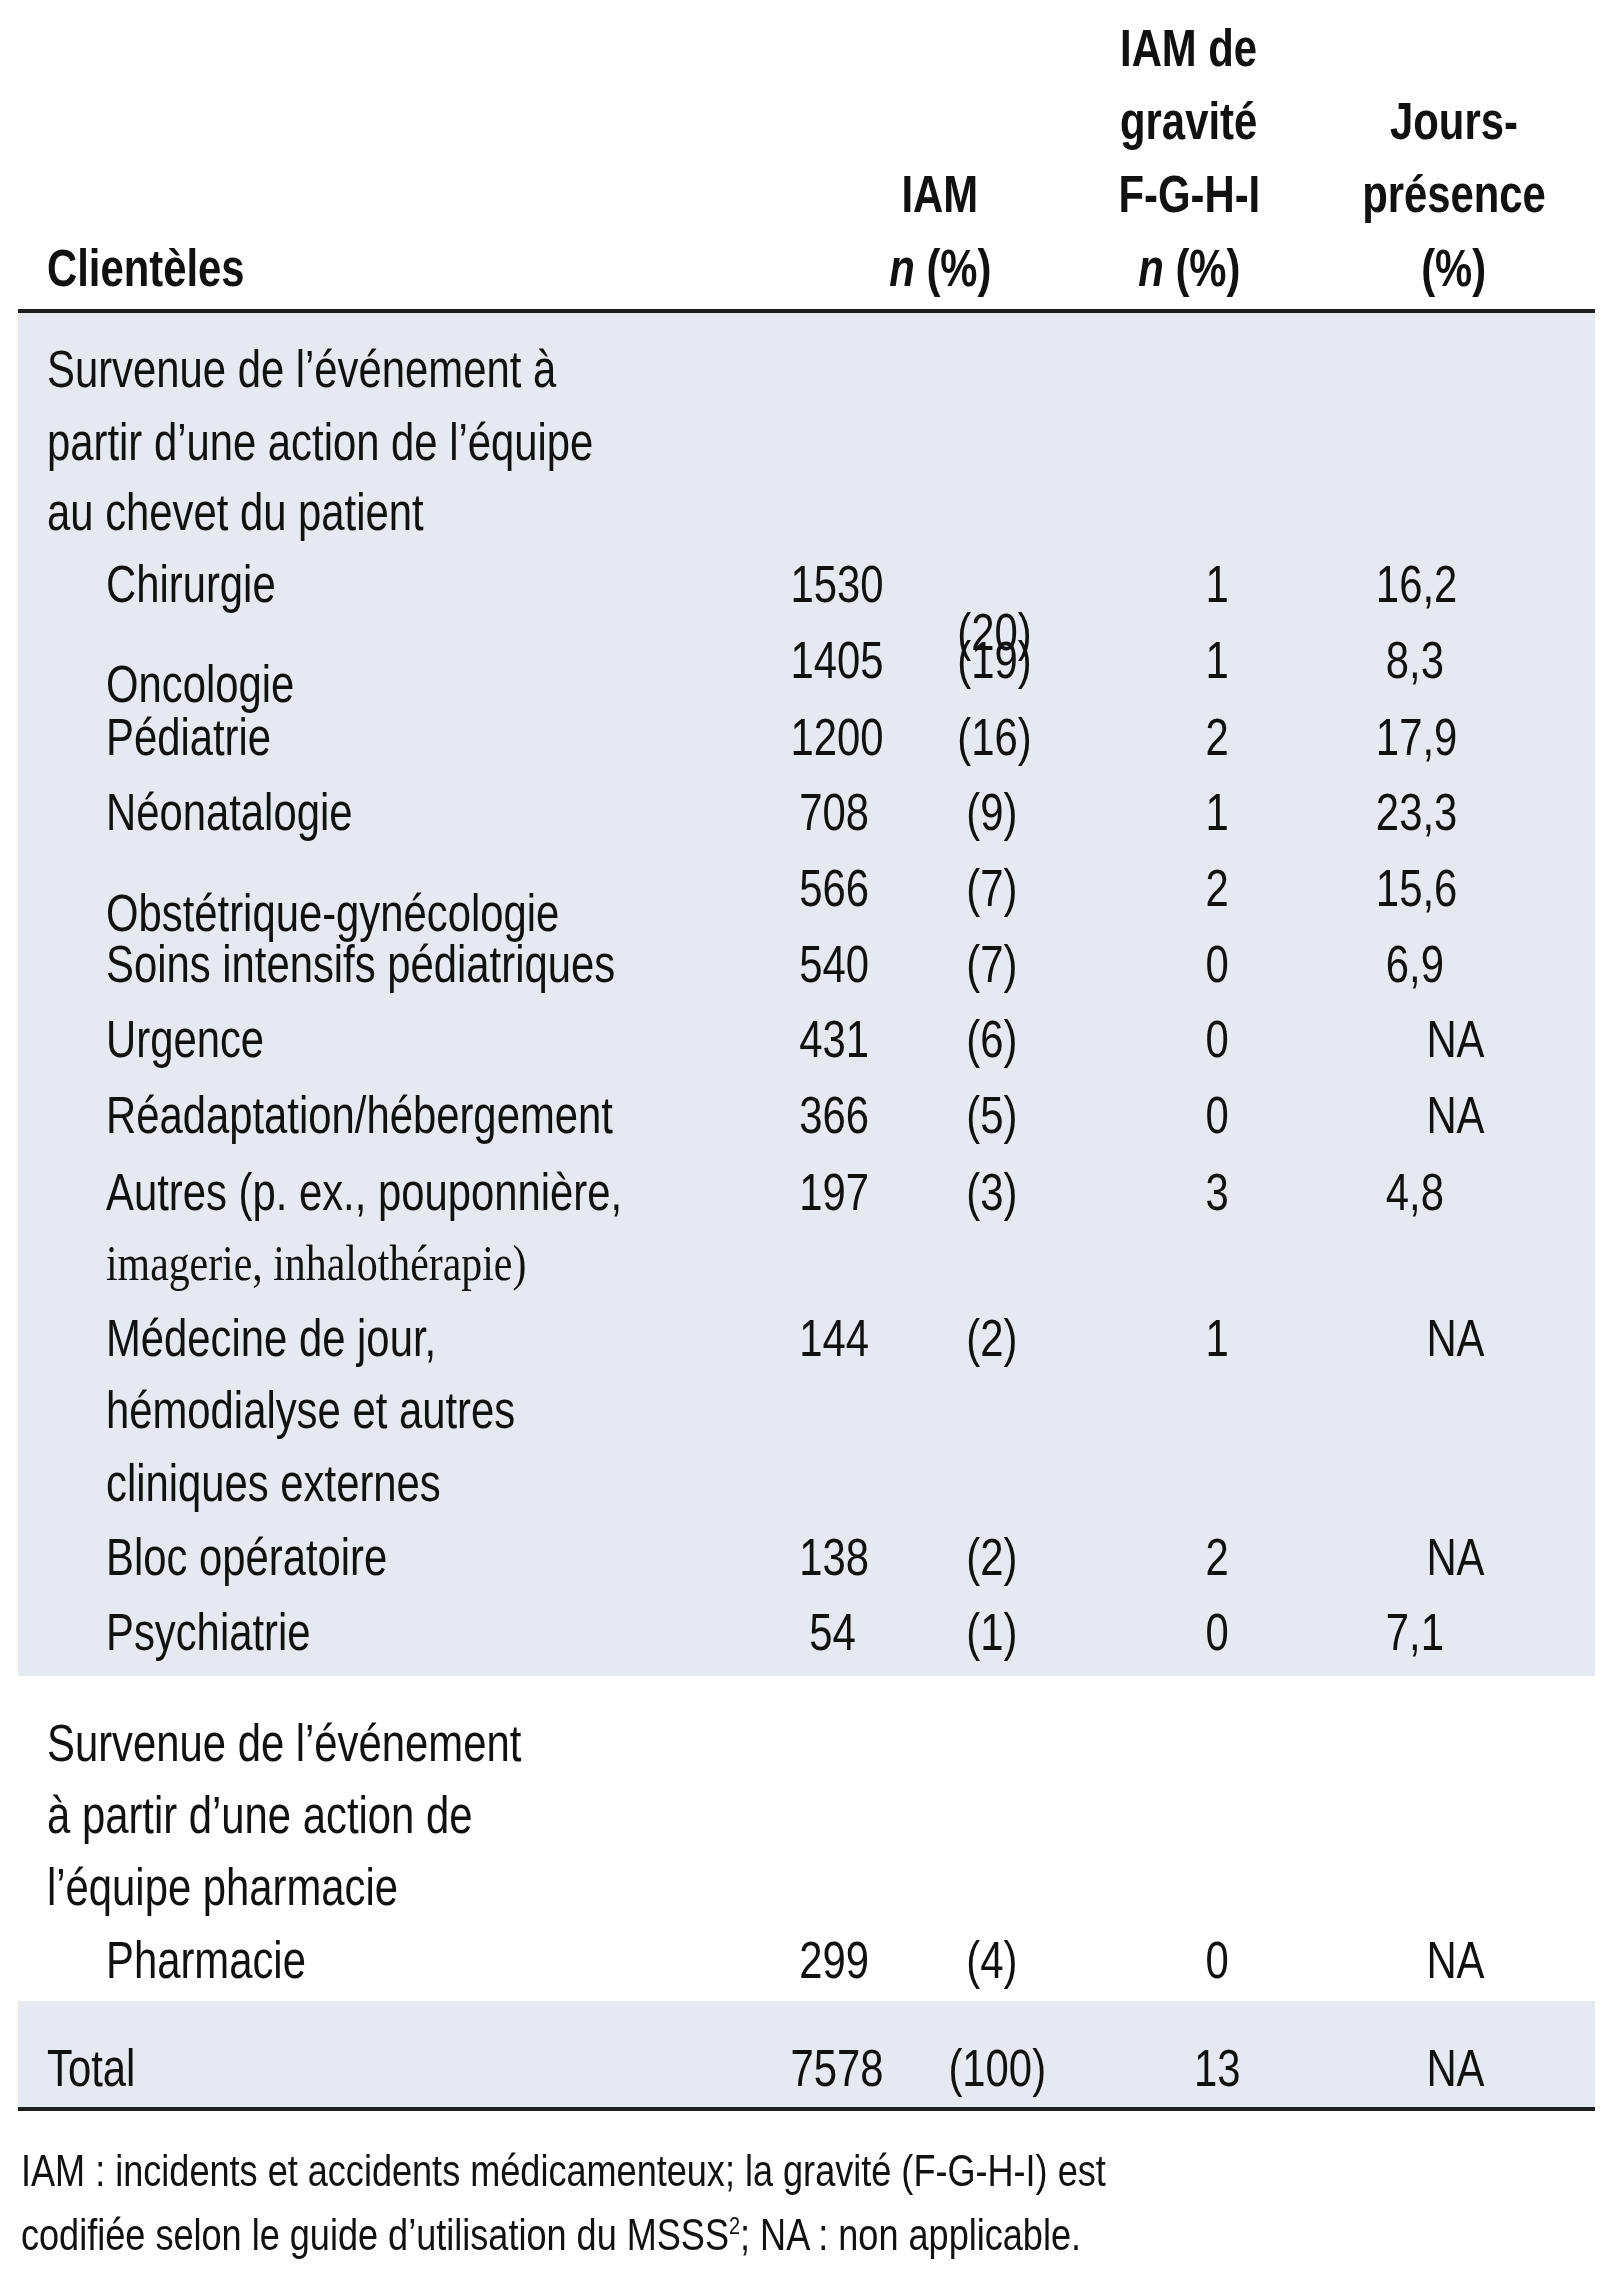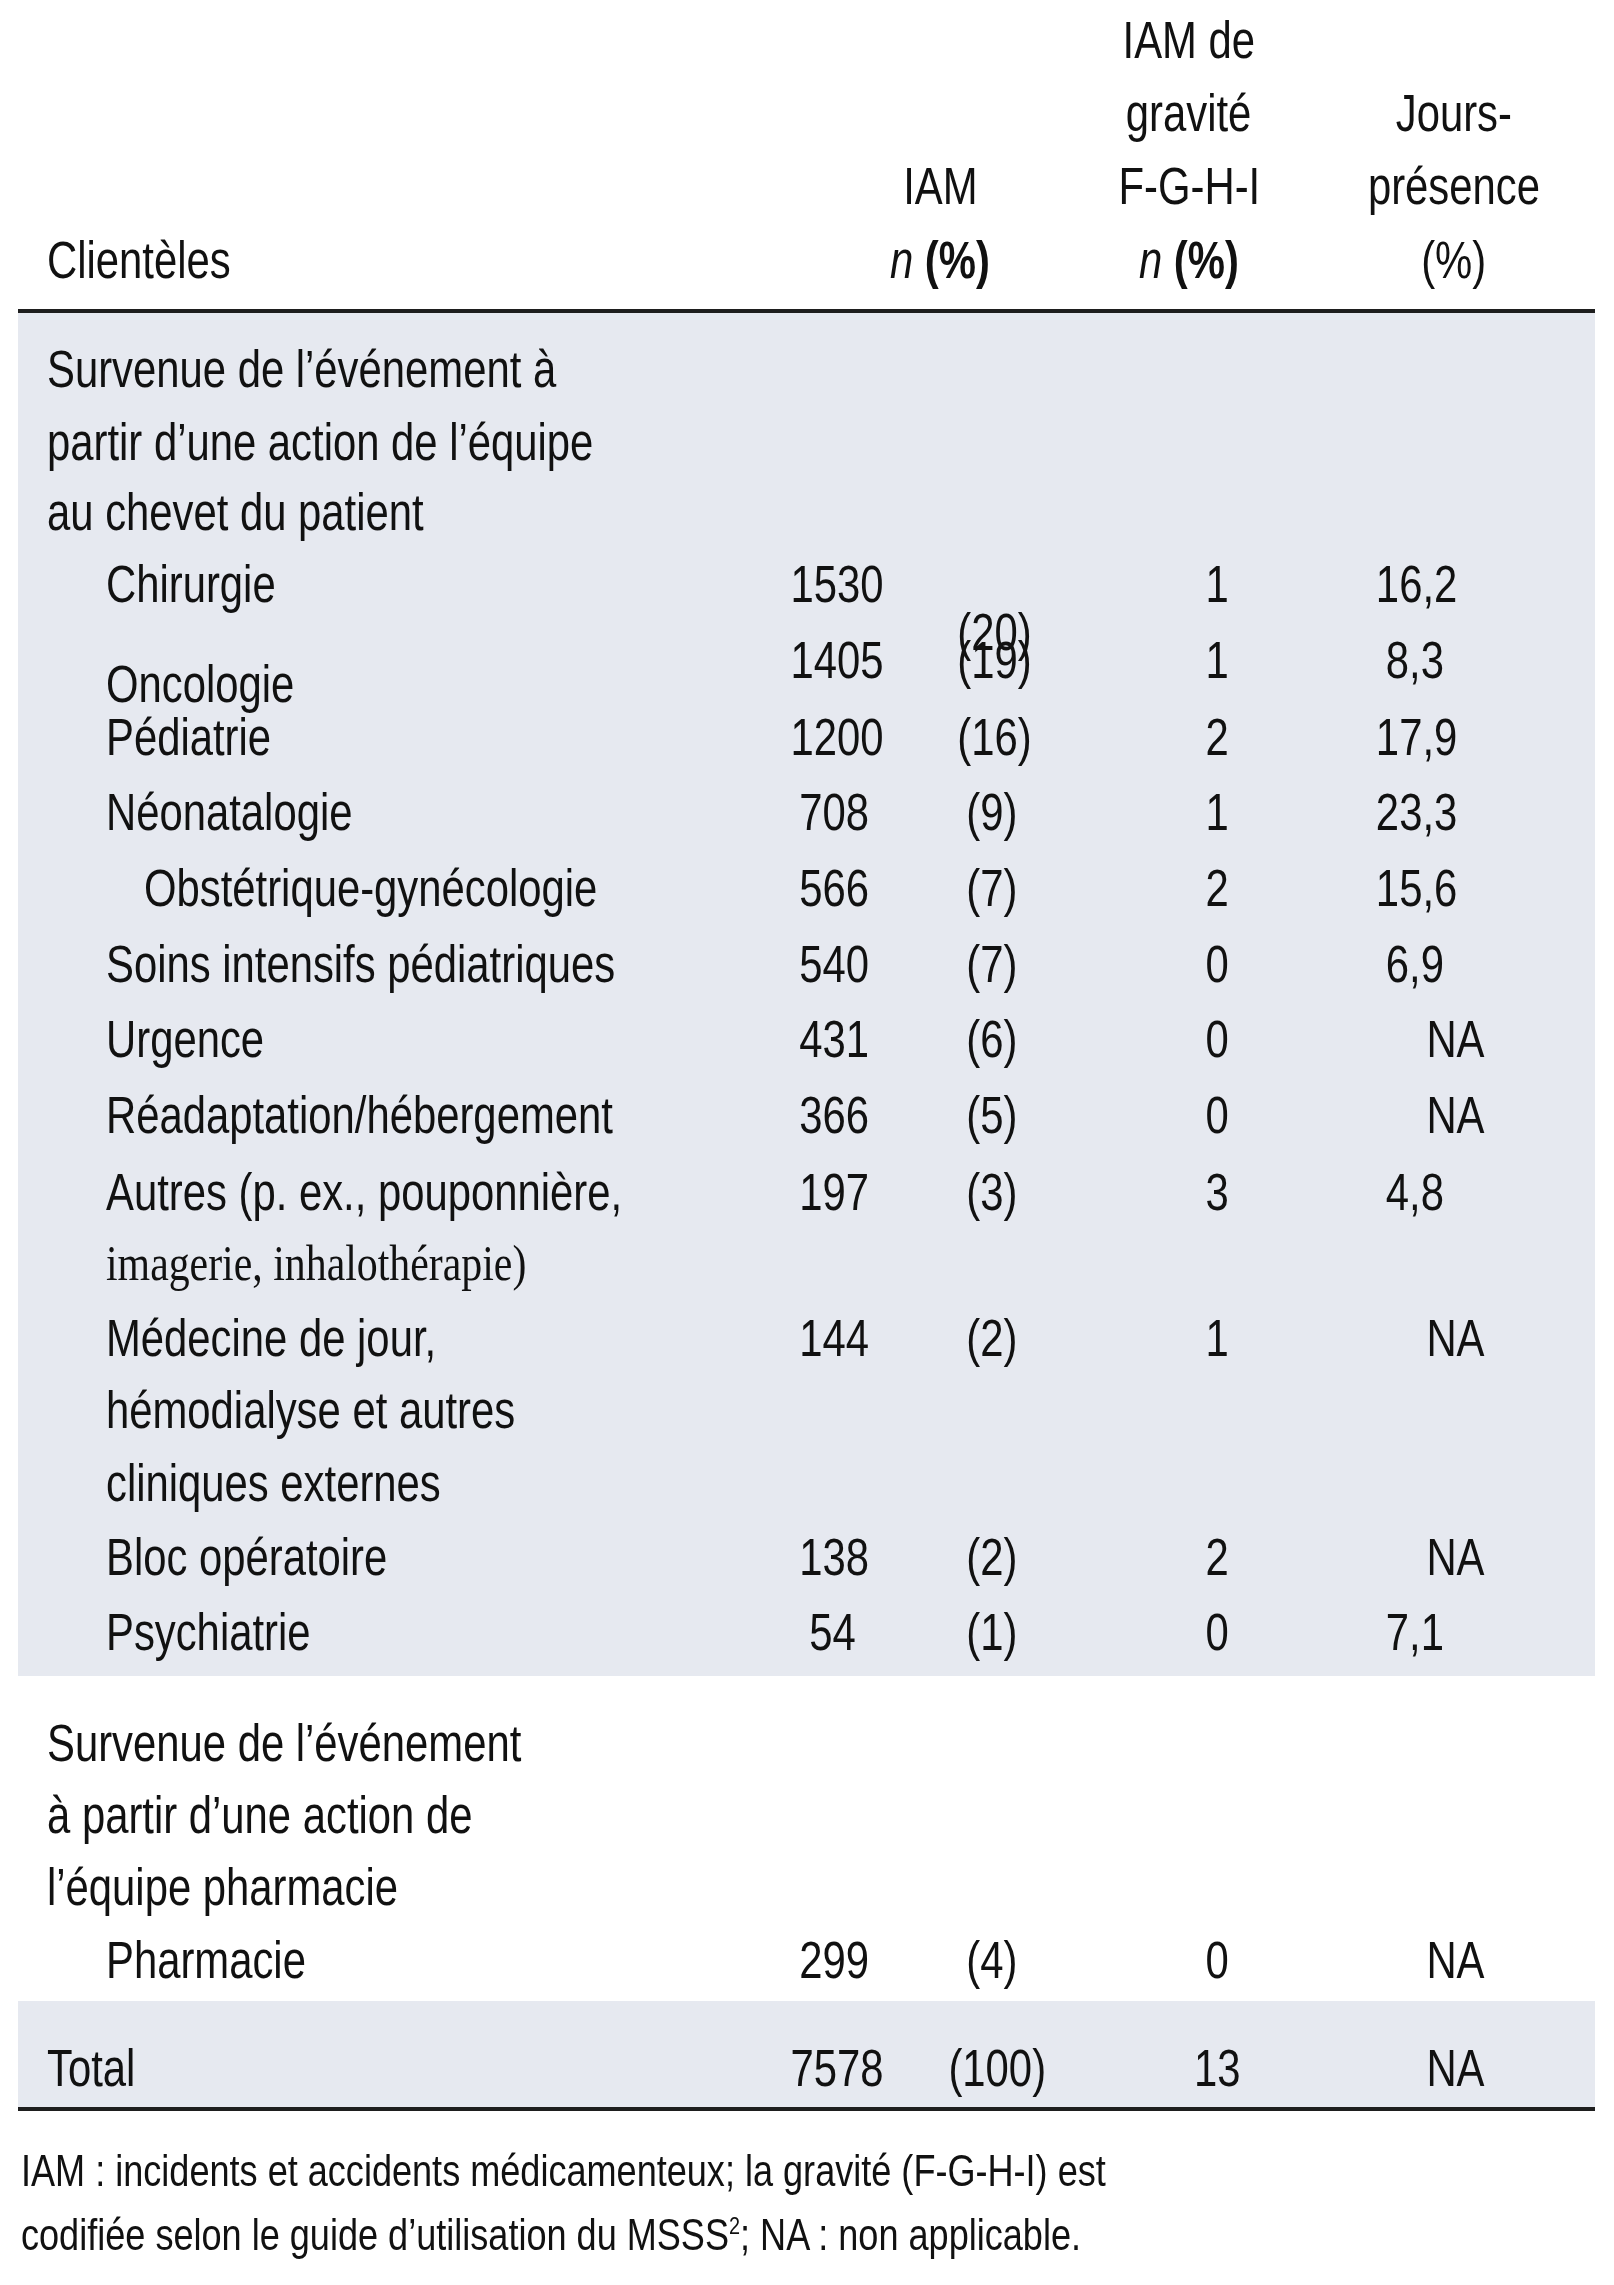--- a/index.html
+++ b/index.html
@@ -8,21 +8,21 @@
   .shade { position:absolute; background:#e6e9f0; }
   .rule { position:absolute; left:18px; width:1577px; height:3.8px; background:#1e1e1e; }
   .ln { position:absolute; height:72px; line-height:72px; font-size:51px; white-space:nowrap; }
   .ln > span { display:inline-block; transform:scaleX(0.82); }
   .L { text-align:left; }
   .L > span { transform-origin:left center; }
   .R { text-align:center; }
   .R > span { transform-origin:right center; }
   .C { text-align:center; }
   .C > span { transform-origin:center center; }
-  .bold { font-weight:normal; }
+  .bold { font-weight:bold;margin-top:8px; }
   .foot { font-size:44px; }
   sup { font-size:0.55em; line-height:0; vertical-align:super; }
 </style>
 </head>
 <body>
 
 <div class="shade" style="left:18px; top:313px; width:1577px; height:1363px;"></div>
 <div class="shade" style="left:18px; top:2001px; width:1577px; height:107px;"></div>
 
 <div class="rule" style="top:309px;"></div>
@@ -70,21 +70,21 @@
       <div class="ln R" style="left: 1313px; top: 702px; width: 190px;"><span>17,9</span></div>
     </div>
     <div>
       <div class="ln L" style="left: 106px; top: 777px; width: 723px;"><span>Néonatalogie</span></div>
       <div class="ln R" style="left: 732px; top: 777px; width: 190px;"><span>708</span></div>
       <div class="ln R" style="left: 913px; top: 777px; width: 147px;"><span>(9)</span></div>
       <div class="ln C" style="left: 1122px; top: 777px; width: 190px;"><span>1</span></div>
       <div class="ln R" style="left: 1313px; top: 777px; width: 190px;"><span>23,3</span></div>
     </div>
     <div>
-      <div class="ln L" style="left: 106px; top: 853px; width: 723px; margin-left: 38px;"><span>Obstétrique-gynécologie</span></div>
+      <div class="ln L" style="left: 106px; top: 878px; width: 723px;"><span>Obstétrique-gynécologie</span></div>
       <div class="ln R" style="left: 732px; top: 853px; width: 190px;"><span>566</span></div>
       <div class="ln R" style="left: 913px; top: 853px; width: 147px;"><span>(7)</span></div>
       <div class="ln C" style="left: 1122px; top: 853px; width: 190px;"><span>2</span></div>
       <div class="ln R" style="left: 1313px; top: 853px; width: 190px;"><span>15,6</span></div>
     </div>
     <div>
       <div class="ln L" style="left: 106px; top: 929px; width: 723px;"><span>Soins intensifs pédiatriques</span></div>
       <div class="ln R" style="left: 732px; top: 929px; width: 190px;"><span>540</span></div>
       <div class="ln R" style="left: 913px; top: 929px; width: 147px;"><span>(7)</span></div>
       <div class="ln C" style="left: 1122px; top: 929px; width: 190px;"><span>0</span></div>

